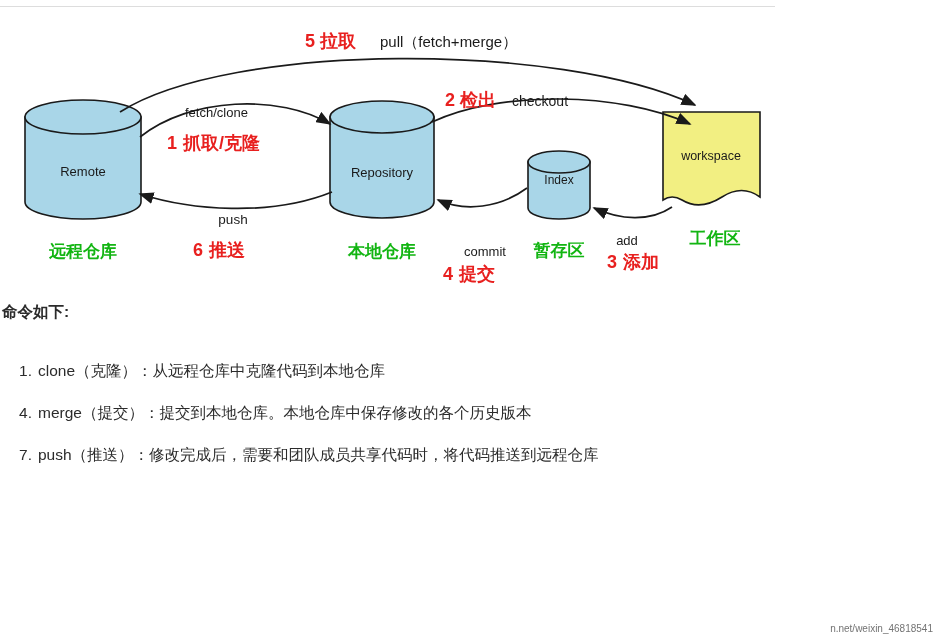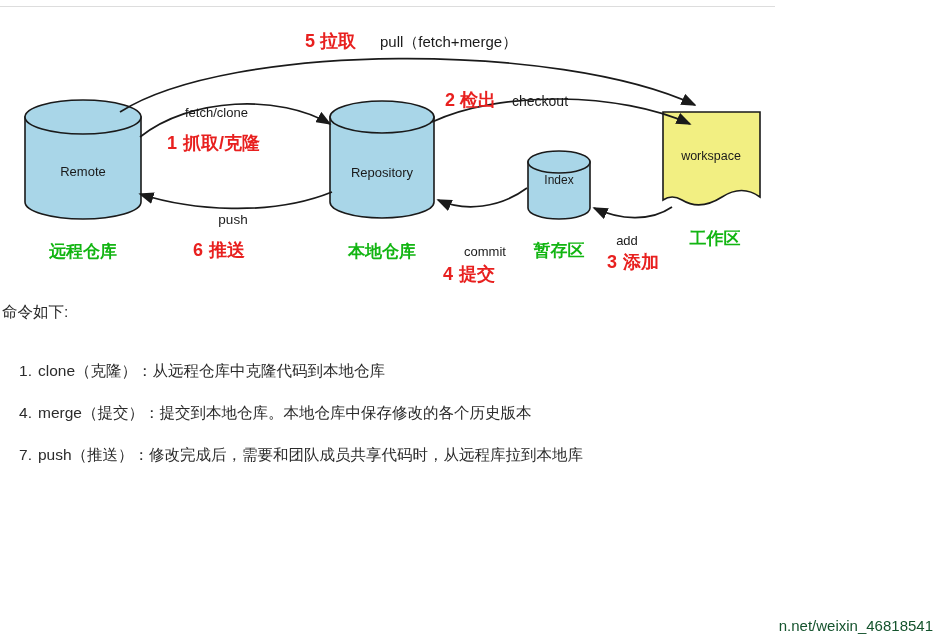--- a/index.html
+++ b/index.html
@@ -32,20 +32,21 @@
   }
   .diagram-text {
     font-family: "Liberation Sans", sans-serif;
   }
   .cmd-heading {
     position: absolute;
     left: 2px;
     top: 302px;
     font-size: 15.5px;
     color: #2b2b2b;
+    font-weight: bold;
   }
   .cmd-list {
     position: absolute;
     left: 2px;
     top: 352px;
     width: 935px;
     margin: 8px;
     padding: 0;
     list-style: none;
   }
@@ -59,22 +60,22 @@
   .cmd-num {
     display: inline-block;
     width: 22px;
     text-align: right;
     margin-right: 6px;
   }
   .watermark {
     position: absolute;
     right: 6px;
     bottom: 2px;
-    font-size: 15px;
-    color: #14532d;
+    font-size: 10px;
+    color: #737373;
     font-family: "Liberation Sans", sans-serif;
   }
 </style>
 </head>
 <body>
 
 <div class="top-rule"></div>
 
 <svg id="diagram" viewBox="0 0 790 275">
   <defs>
@@ -144,17 +145,17 @@
 <div class="cmd-heading">命令如下:</div>
 
 <ul class="cmd-list">
   <li>
     <span class="cmd-num">1.</span><span>clone（克隆）：从远程仓库中克隆代码到本地仓库</span>
   </li>
   <li>
     <span class="cmd-num">4.</span><span>merge（提交）：提交到本地仓库。本地仓库中保存修改的各个历史版本</span>
   </li>
   <li>
-    <span class="cmd-num">7.</span><span>push（推送）：修改完成后，需要和团队成员共享代码时，从远程库拉到本地库</span>
+    <span class="cmd-num">7.</span><span>push（推送）：修改完成后，需要和团队成员共享代码时，将代码推送到远程仓库</span>
   </li>
 </ul>
 
 <div class="watermark">n.net/weixin_46818541</div>
 
 </body></html>

